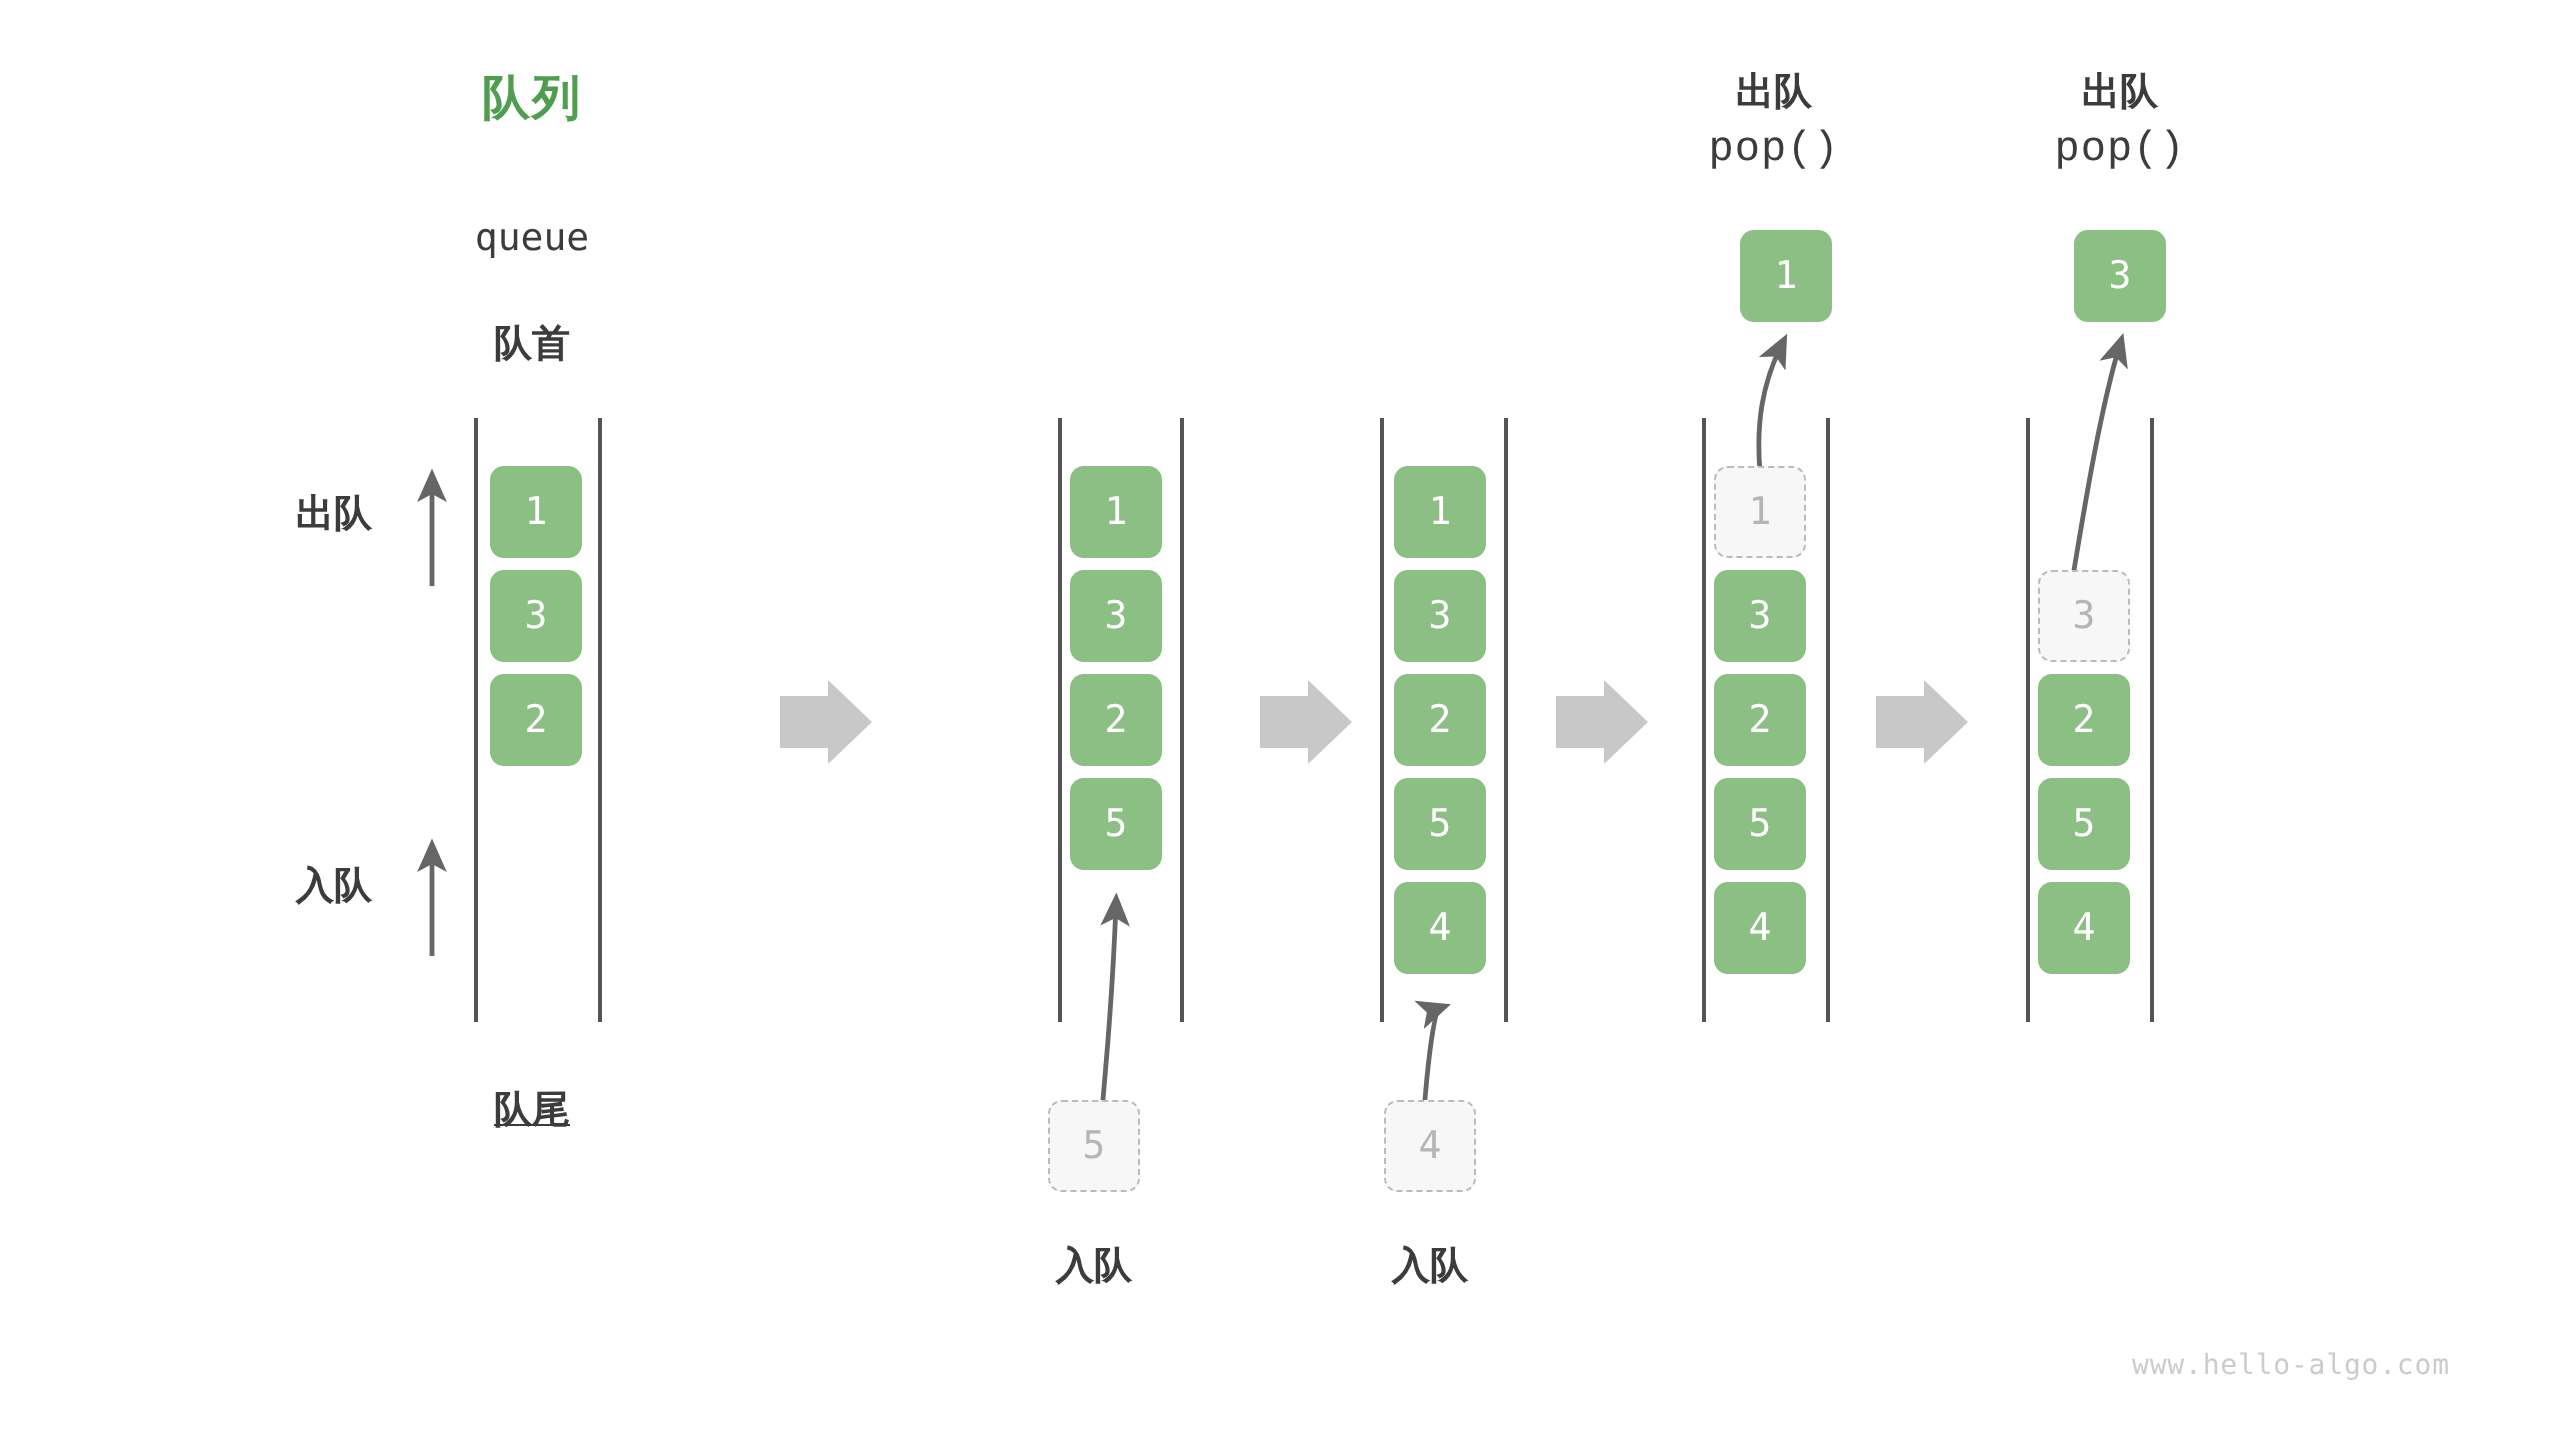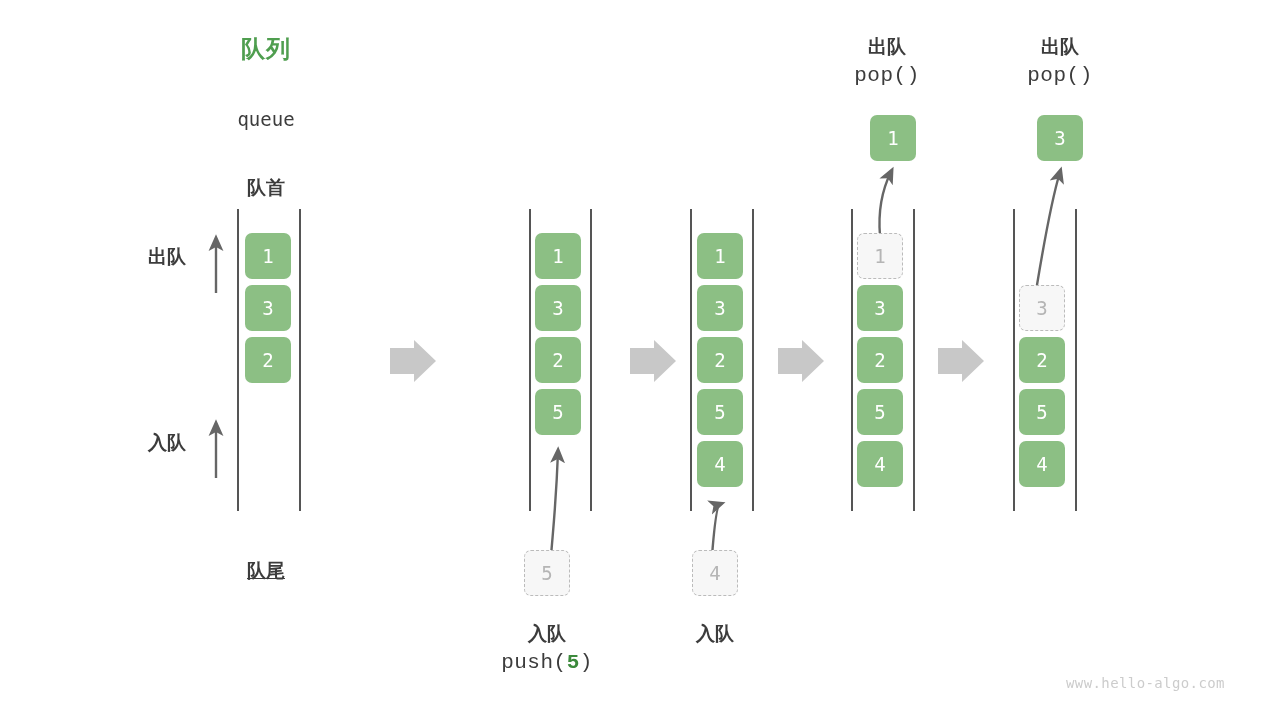--- a/index.html
+++ b/index.html
@@ -40,21 +40,20 @@
     text-align: center;
     white-space: nowrap;
   }
   .edge-label {
     position: absolute;
     font-size: 19px;
     font-weight: bold;
     color: #3c3c3c;
     text-align: center;
     white-space: nowrap;
-    margin-top: 16px;
   }
   .side-label {
     position: absolute;
     font-size: 19px;
     font-weight: bold;
     color: #3c3c3c;
     white-space: nowrap;
   }
 
   
@@ -177,21 +176,20 @@
   <div class="rail" style="left:529px;top:209px;height:302px;"></div>
   <div class="rail" style="left:590px;top:209px;height:302px;"></div>
   <div class="cell" style="left:535px;top:233px;">1</div>
   <div class="cell" style="left:535px;top:285px;">3</div>
   <div class="cell" style="left:535px;top:337px;">2</div>
   <div class="cell" style="left:535px;top:389px;">5</div>
 
   <div class="cell ghost" style="left:524px;top:550px;">5</div>
   <div class="op-caption" style="left:467px;top:620px;width:160px;">
     <span class="cn">入队</span>
-    <span class="code"><span>push(</span><span class="num">5</span><span>)</span></span>
   </div>
 
   <div class="rail" style="left:690px;top:209px;height:302px;"></div>
   <div class="rail" style="left:752px;top:209px;height:302px;"></div>
   <div class="cell" style="left:697px;top:233px;">1</div>
   <div class="cell" style="left:697px;top:285px;">3</div>
   <div class="cell" style="left:697px;top:337px;">2</div>
   <div class="cell" style="left:697px;top:389px;">5</div>
   <div class="cell" style="left:697px;top:441px;">4</div>
 

